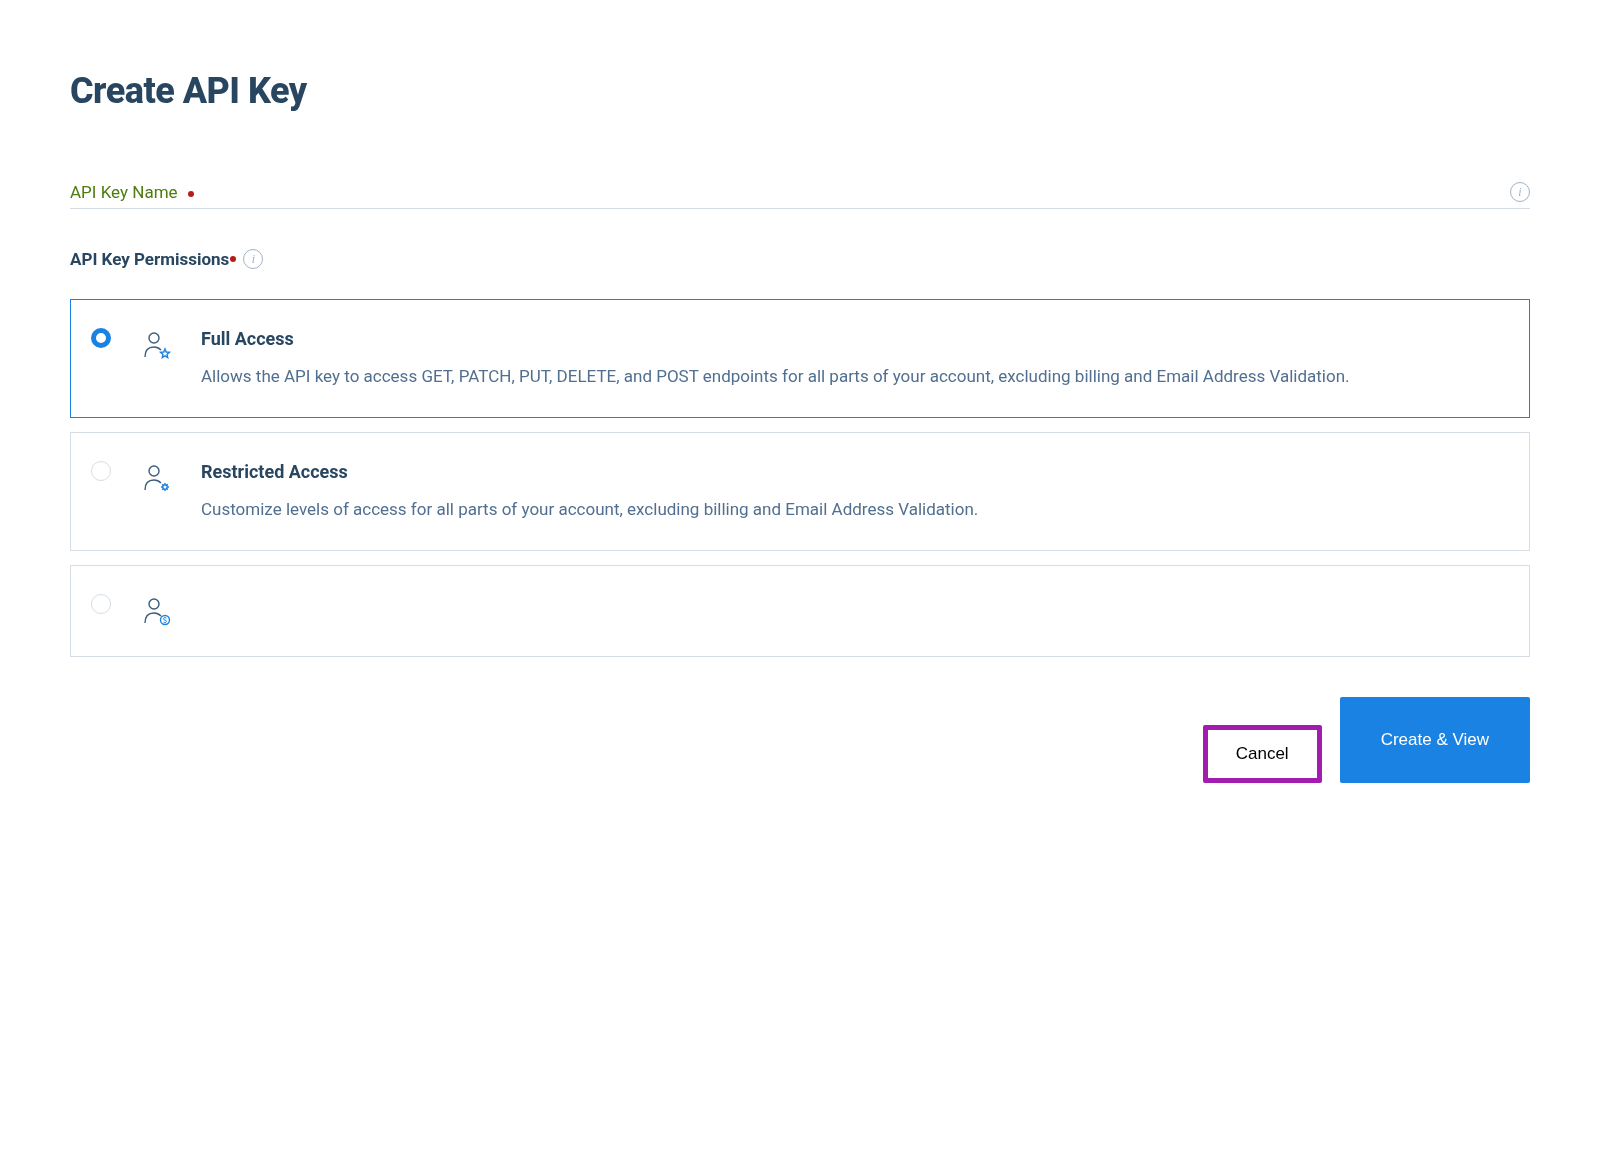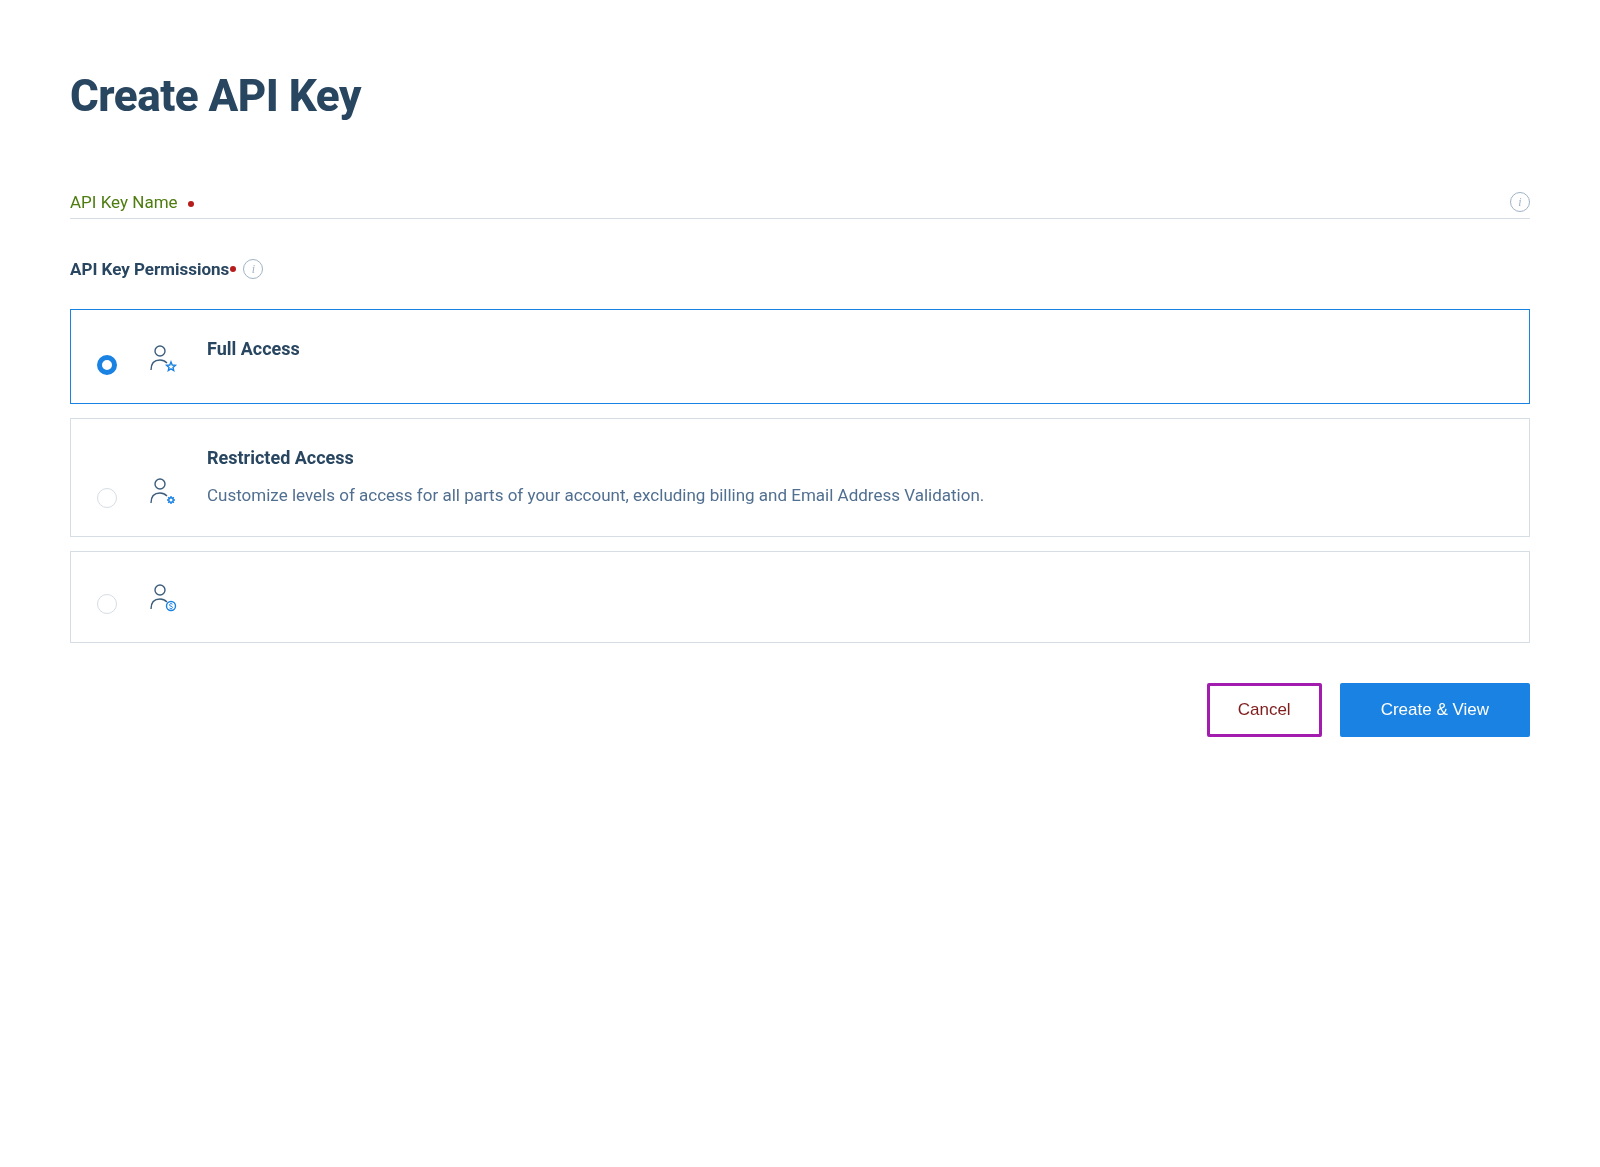--- a/index.html
+++ b/index.html
@@ -3,21 +3,21 @@
 <meta charset="utf-8">
 <style>
   * { box-sizing: border-box; margin: 0; padding: 0; }
   body {
     font-family: -apple-system, BlinkMacSystemFont, "Segoe UI", Roboto, Helvetica, Arial, sans-serif;
     background: #ffffff;
     color: #3c5d7c;
     padding: 70px;
   }
   .page-title {
-    font-size: 44px;
+    font-size: 36px;
     font-weight: 800;
     color: #294661;
     letter-spacing: -0.5px;
     margin-bottom: 70px;
   }
   .field-row {
     display: flex;
     align-items: center;
     justify-content: space-between;
     border-bottom: 1px solid #d6dde4;
@@ -63,23 +63,23 @@
     font-weight: 700;
     color: #294661;
   }
   .options {
     display: flex;
     flex-direction: column;
     gap: 14px;
   }
   .option-card {
     border: 1px solid #d6dde4;
-    padding: 28px 26px;
-    display: flex;
-    align-items: flex-end;
+    padding: 28px 20px;
+    display: flex;
+    align-items: flex-start;
     gap: 28px;
     cursor: pointer;
   }
   .option-card.selected {
     border: 1px solid #1a82e2;
   }
   .radio {
     width: 20px;
     height: 20px;
     border-radius: 50%;
@@ -121,22 +121,23 @@
   .btn {
     font-size: 17px;
     font-weight: 500;
     padding: 14px 28px;
     border-radius: 2px;
     cursor: pointer;
     border: 1px solid transparent;
   }
   .btn-secondary {
     background: #ffffff;
-    border: 3px solid #a21caf;
-    color: #7f1d1d;
+    border: 5px solid #a21caf;
+    color: #000000;
+    margin-top: 28px;
   }
   .btn-primary {
     background: #1a82e2;
     color: #ffffff;
     padding: 14px 40px;
   }
 </style>
 </head>
 <body>
 
@@ -162,20 +163,21 @@
     <span class="radio"></span>
     <span class="option-icon">
       <svg viewBox="0 0 32 32" fill="none" stroke="#3c5d7c" stroke-width="1.4">
         <circle cx="14" cy="9" r="5"></circle>
         <path d="M5 28 C5 21 9 18 14 18 C17 18 19 19 21 21"></path>
         <path d="M25 20 L26.2 23 L29.4 23.3 L27 25.4 L27.7 28.5 L25 26.9 L22.3 28.5 L23 25.4 L20.6 23.3 L23.8 23 Z" stroke="#1a82e2" fill="none"></path>
       </svg>
     </span>
     <span class="option-text">
       <div class="option-title">Full Access</div>
+      <div class="option-desc">Allows the API key to access GET, PATCH, PUT, DELETE, and POST endpoints for all parts of your account, excluding billing and Email Address Validation.</div>
     </span>
   </label>
 
   <label class="option-card">
     <span class="radio"></span>
     <span class="option-icon">
       <svg viewBox="0 0 32 32" fill="none" stroke="#3c5d7c" stroke-width="1.4">
         <circle cx="14" cy="9" r="5"></circle>
         <path d="M5 28 C5 21 9 18 14 18 C17 18 19 19 21 21"></path>
         <g stroke="#1a82e2">

